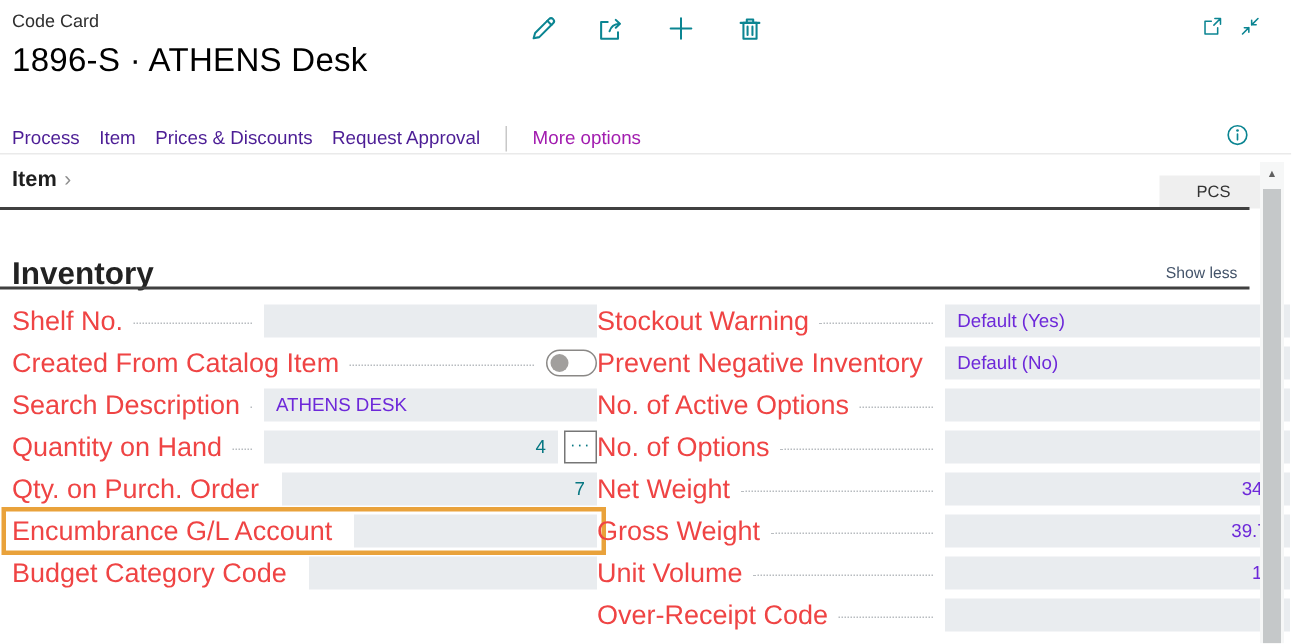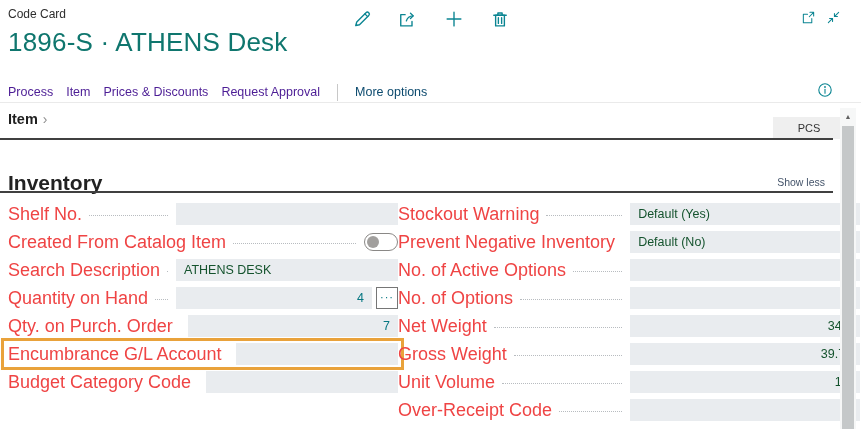--- a/index.html
+++ b/index.html
@@ -2,31 +2,31 @@
 <html><head>
 <meta charset="utf-8">
 <style>
   * { margin:0; padding:0; box-sizing:border-box; }
   html,body { background:#fff; }
   body { font-family:"Liberation Sans", sans-serif; }
   .app { position:relative; width:861px; height:429px; background:#fff; overflow:hidden; }
 
   
   .page-type { position:absolute; left:8px; top:7px; font-size:12px; color:#2e2e2e; }
-  .page-title { position:absolute; left:8px; top:27px; font-size:26px; font-weight:400; color:#0f766e; letter-spacing:.2px; }
+  .page-title { position:absolute; left:8px; top:27px; font-size:22px; font-weight:400; color:#000000; letter-spacing:.2px; }
   .icon-btn { position:absolute; width:20px; height:20px; cursor:pointer; }
   .icon-btn svg { width:100%; height:100%; }
   .ic-stroke { fill:none; stroke:#0b8592; stroke-width:1.1; stroke-linecap:round; stroke-linejoin:round; }
   .win-ic { width:15px; height:15px; }
 
   
   .action-bar { position:absolute; left:8px; top:82px; height:20px; display:flex; align-items:center; gap:13px; }
   .menu-item { font-size:12.5px; color:#4c1d95; cursor:pointer; white-space:nowrap; }
   .menu-divider { width:1px; height:17px; background:#c8c8c8; margin:0 4px; }
-  .more-options { font-size:12.5px; color:#0c4a6e; cursor:pointer; }
+  .more-options { font-size:12.5px; color:#a21caf; cursor:pointer; }
   .bar-underline { position:absolute; top:102px; left:0; width:861px; border-top:1px solid #eaeaea; }
   .info-btn { left:817px; top:82px; width:16px; height:16px; }
 
   
   .breadcrumb { position:absolute; left:8px; top:111px; font-size:14.5px; font-weight:700; color:#1f1f1f; }
   .crumb-chevron { font-weight:300; color:#8e8e8e; font-size:14px; margin-left:5px; }
   .uom-badge { position:absolute; left:773px; top:117px; width:72px; height:22px; background:#efefef;
                font-size:11px; color:#333; display:flex; align-items:center; justify-content:center; cursor:pointer; }
   .dark-line-1 { position:absolute; top:138px; left:0; width:833px; border-top:2px solid #404040; }
 
@@ -36,21 +36,21 @@
   .dark-line-2 { position:absolute; top:191px; left:0; width:833px; border-top:2px solid #404040; }
 
   
   .fields { position:absolute; left:8px; top:203px; width:822px; display:flex; }
   .col-left { width:390px; }
   .col-spacer { width:32px; }
   .col-right { flex:1; }
   .field-row { position:relative; display:flex; align-items:center; height:22px; margin-bottom:6px; }
   .field-label { font-size:18px; color:#ef4444; white-space:nowrap; }
   .leader { flex:1; margin:0 8px 0 7px; height:13px; align-self:flex-start; border-bottom:1px dotted #b8bcc0; }
-  .field-box { height:22px; background:#e9ecef; font-size:12.5px; line-height:22px; padding:0 8px; color:#14532d;
+  .field-box { height:22px; background:#e9ecef; font-size:12.5px; line-height:22px; padding:0 8px; color:#6d28d9;
                overflow:hidden; white-space:nowrap; }
   .col-left .field-box { width:222px; }
   .col-right .field-box { width:230px; }
   .col-left .field-box.short { width:196px; }
   .val-right { text-align:right; }
   .teal { color:#077782; }
   .assist-btn { width:22px; height:22px; margin-left:4px; background:#fff; border:1px solid #767676;
                 color:#077782; font-size:11px; line-height:18px; text-align:center; cursor:pointer; letter-spacing:1px; }
   .toggle { width:34px; height:18px; border:1px solid #8a8886; border-radius:10px; background:#fff; position:relative; cursor:pointer; }
   .toggle-knob { position:absolute; left:2px; top:2px; width:12px; height:12px; border-radius:50%; background:#a19f9d; }

